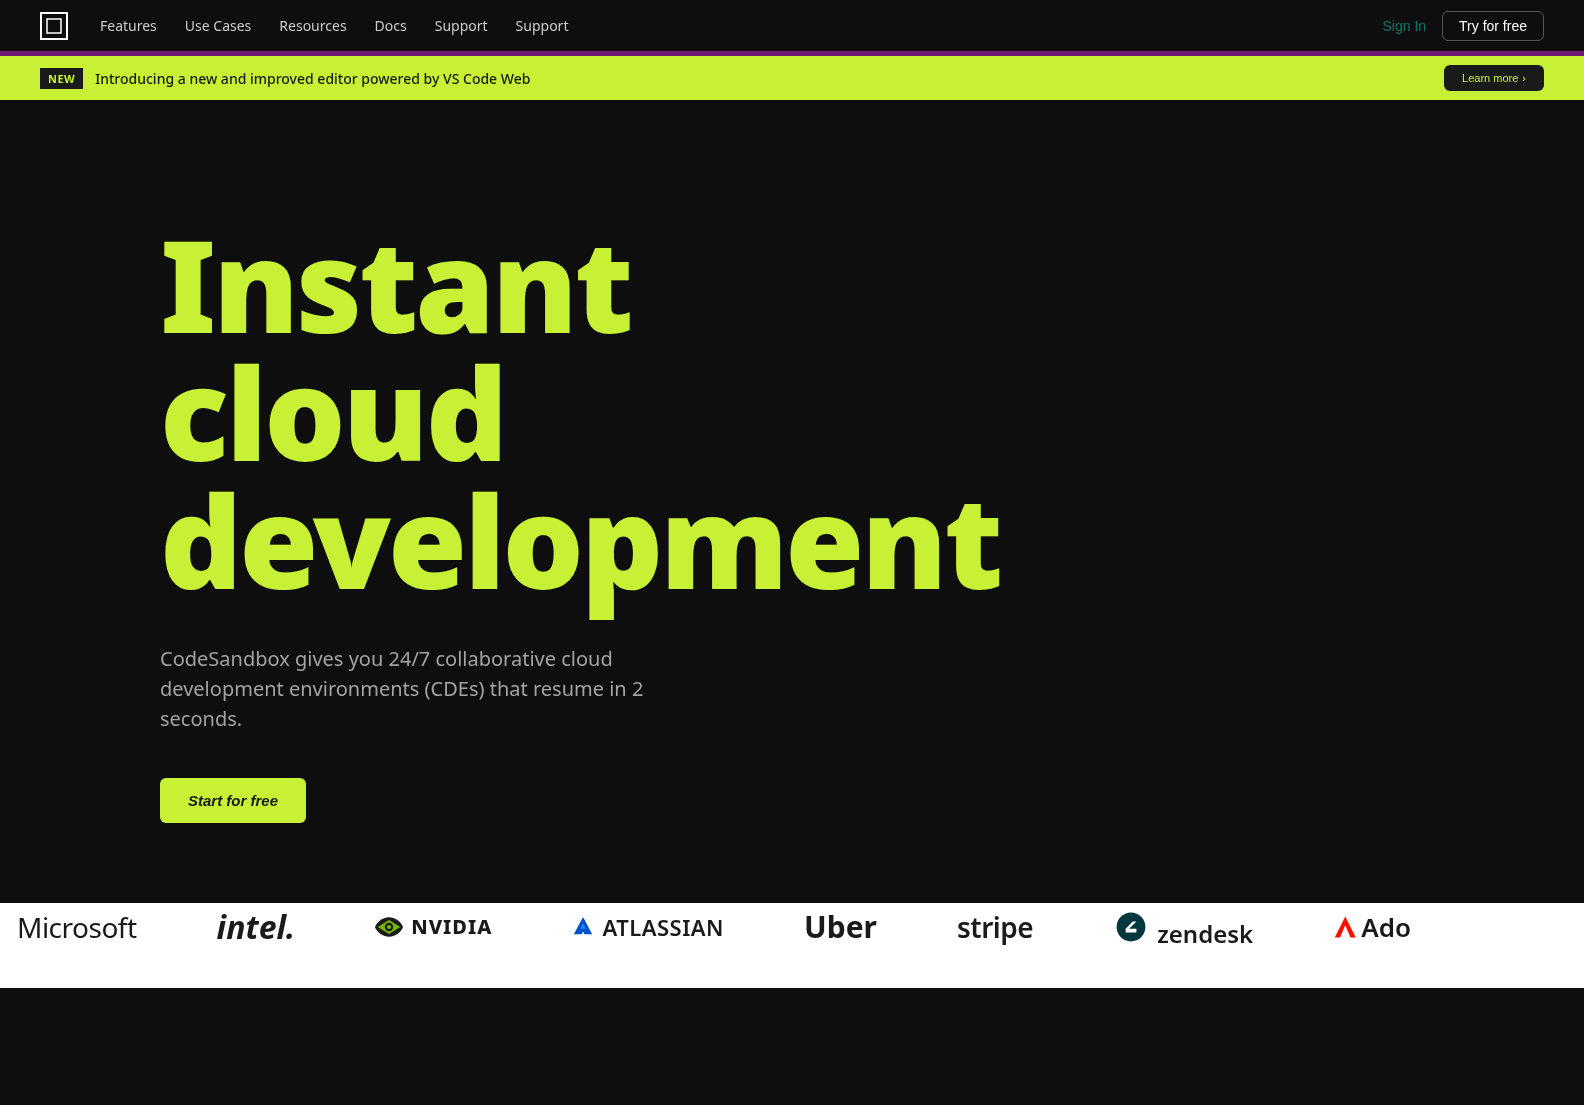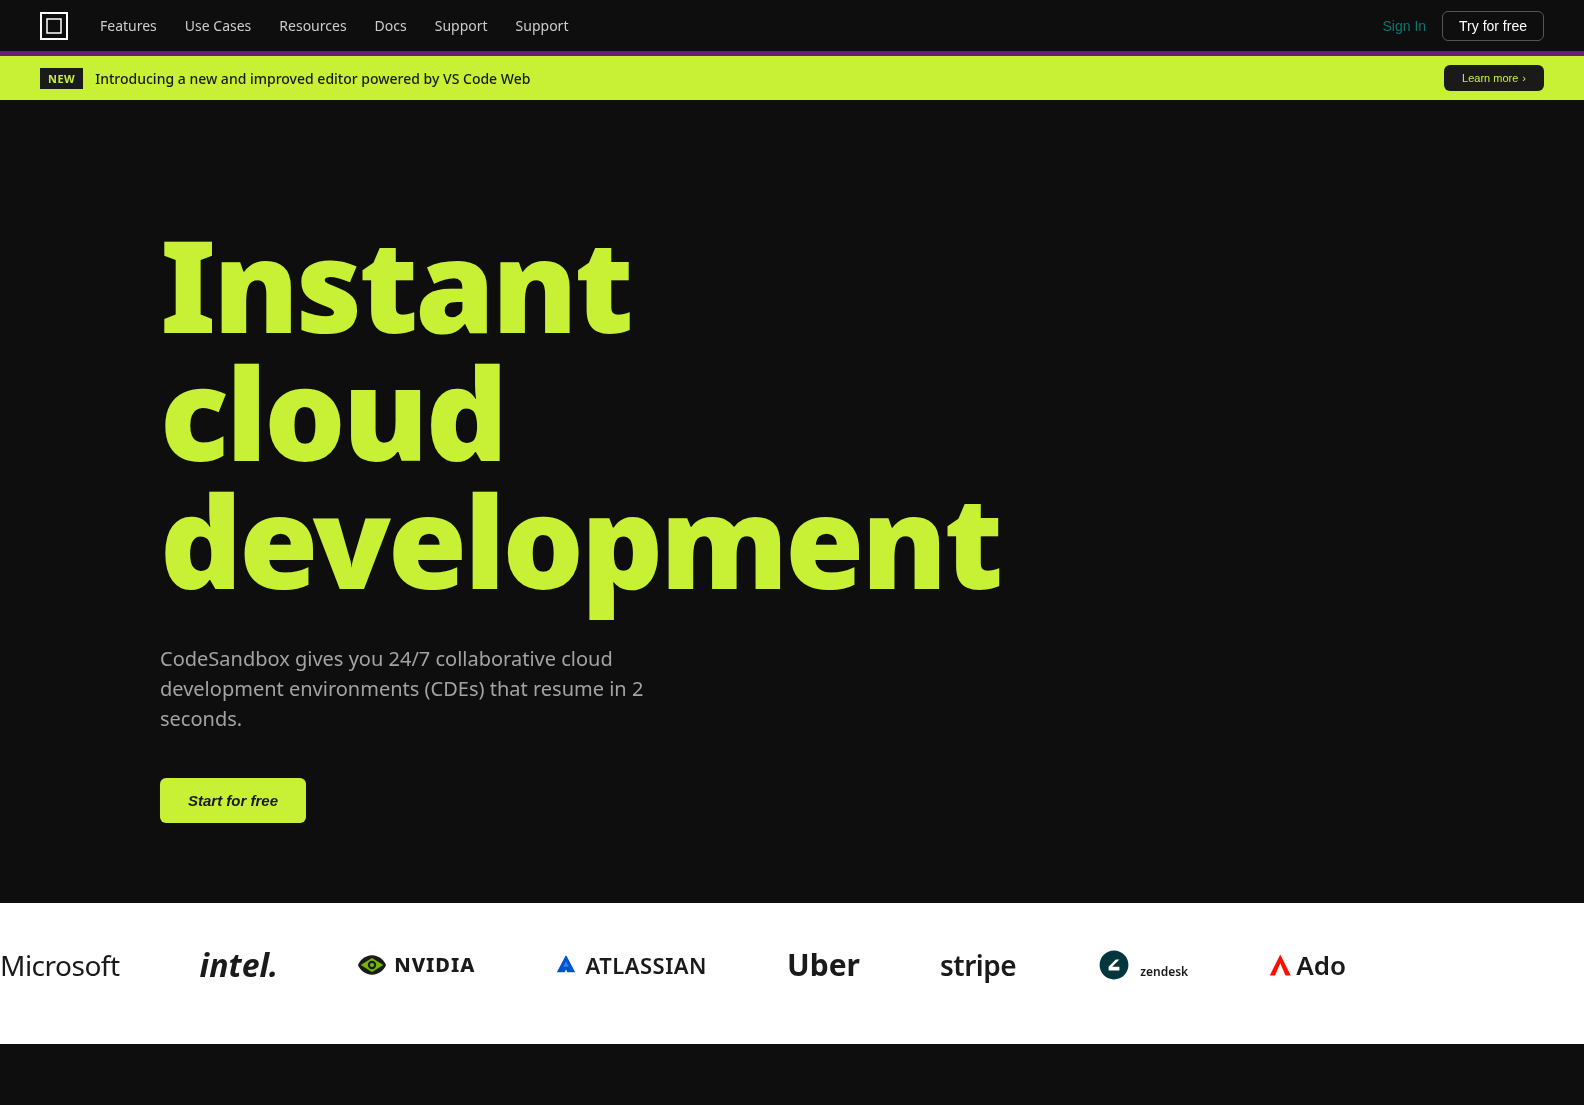--- a/index.html
+++ b/index.html
@@ -159,26 +159,26 @@
       border: none;
       padding: 14px 28px;
       border-radius: 6px;
       cursor: pointer;
       font-style: italic;
     }
 
     
     .logos-section {
       background-color: #ffffff;
-      padding: 40px 0;
-      display: flex;
-      align-items: flex-start;
+      padding: 40px 17px;
+      display: flex;
+      align-items: flex-end;
       gap: 0;
       overflow: hidden;
-      height: 141px;
+      height: 85px;
     }
 
     .logos-track {
       display: flex;
       align-items: center;
       gap: 80px;
       padding: 0 0 0 0;
     }
 
     .logo-item {
@@ -239,21 +239,21 @@
       font-size: 20px;
       font-weight: 600;
       color: #1a1a1a;
       display: flex;
       align-items: center;
       gap: 8px;
       flex-direction: column;
     }
 
     .logo-zendesk-text {
-      font-size: 12px;
+      font-size: 24px;
       font-weight: 600;
       line-height: 1;
       margin-top: 15px;
     }
 
     .logo-adobe {
       font-size: 26px;
       font-weight: 600;
       color: #1a1a1a;
       display: flex;

